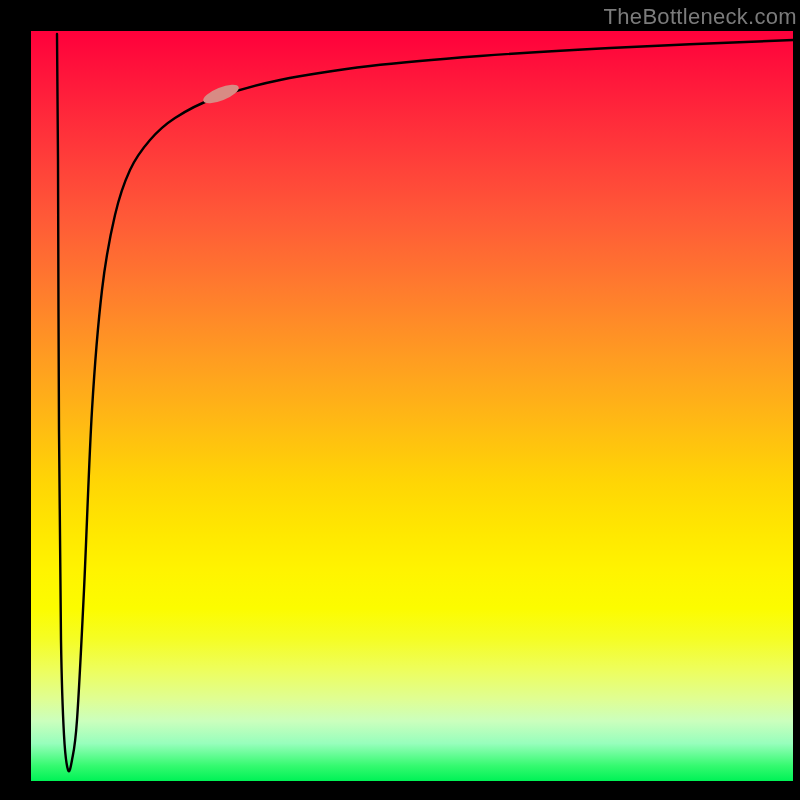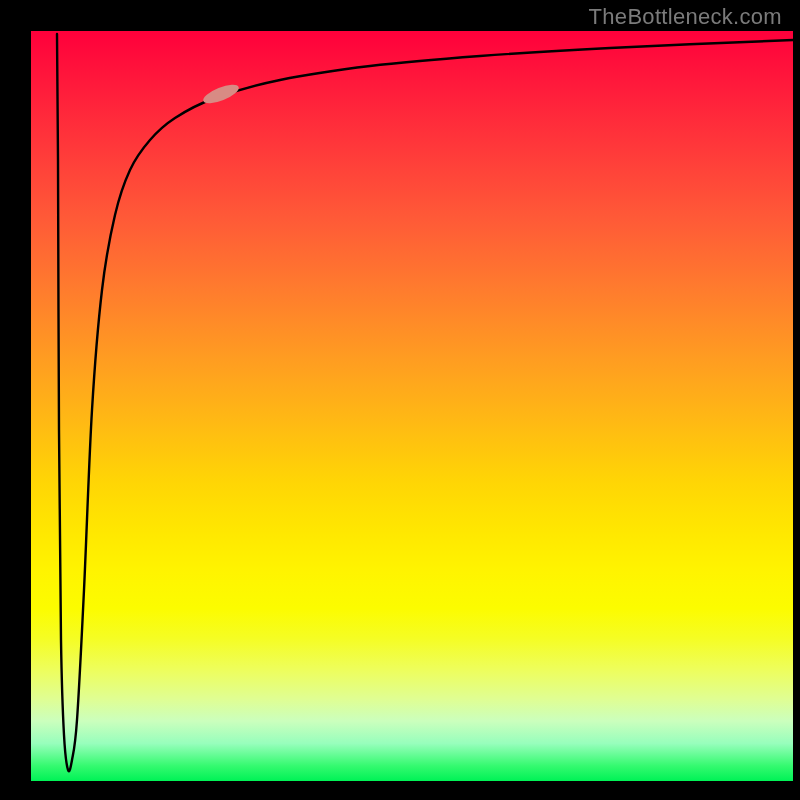--- a/index.html
+++ b/index.html
@@ -78,15 +78,15 @@
 
   <div class="chart-frame" style="left:0; top:0; width:800px; height:800px;
               border-left:31px solid #000; border-right:7px solid #000;
               border-top:31px solid #000; border-bottom:19px solid #000;"></div>
 
   <svg class="overlay" viewBox="0 0 800 800">
     <path id="curve" class="curve-path" d="M 57 34 C 57.2 55.0, 57.7 94.0, 58 160 C 58.3 226.0, 58.5 350.0, 59 430 C 59.5 510.0, 60.2 589.2, 61 640 C 61.8 690.8, 62.8 713.3, 64 735 C 65.2 756.7, 66.7 765.8, 68 770 C 69.3 774.2, 70.5 768.3, 72 760 C 73.5 751.7, 75.0 748.3, 77 720 C 79.0 691.7, 81.5 641.7, 84 590 C 86.5 538.3, 89.0 460.0, 92 410 C 95.0 360.0, 98.2 322.5, 102 290 C 105.8 257.5, 110.3 235.0, 115 215 C 119.7 195.0, 124.2 182.5, 130 170 C 135.8 157.5, 142.5 148.7, 150 140 C 157.5 131.3, 164.2 125.0, 175 118 C 185.8 111.0, 197.5 104.3, 215 98 C 232.5 91.7, 254.2 85.3, 280 80 C 305.8 74.7, 336.7 70.0, 370 66 C 403.3 62.0, 440.0 59.0, 480 56 C 520.0 53.0, 557.8 50.7, 610 48 C 662.2 45.3, 762.5 41.3, 793 40"></path>
     <ellipse id="marker" class="marker" cx="221" cy="94" rx="19" ry="6.5" transform="rotate(-22 221 94)"></ellipse>
   </svg>
 
-  <div class="watermark" style="right:18px; top:4px;">TheBottleneck.com</div>
+  <div class="watermark" style="right:3px; top:4px;">TheBottleneck.com</div>
 
 </div>
 
 </body></html>

